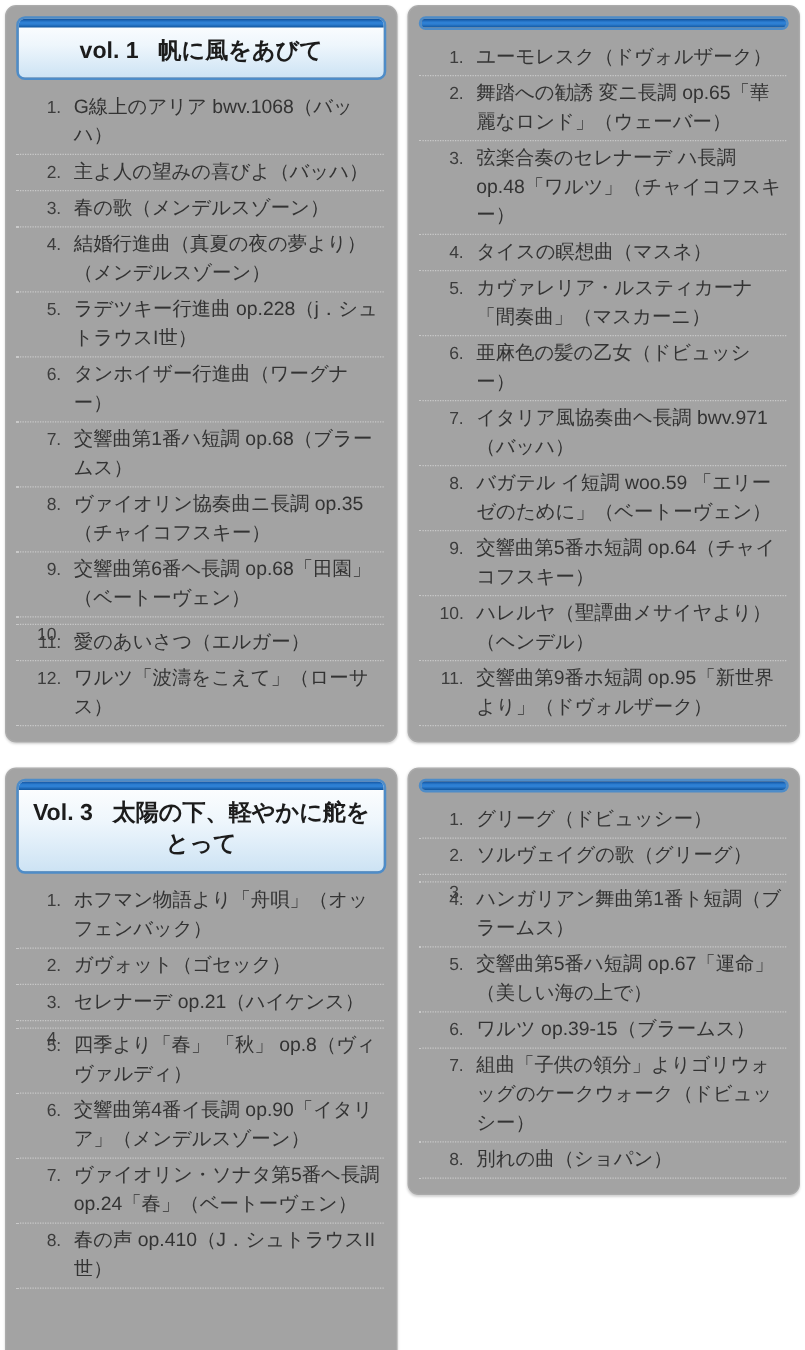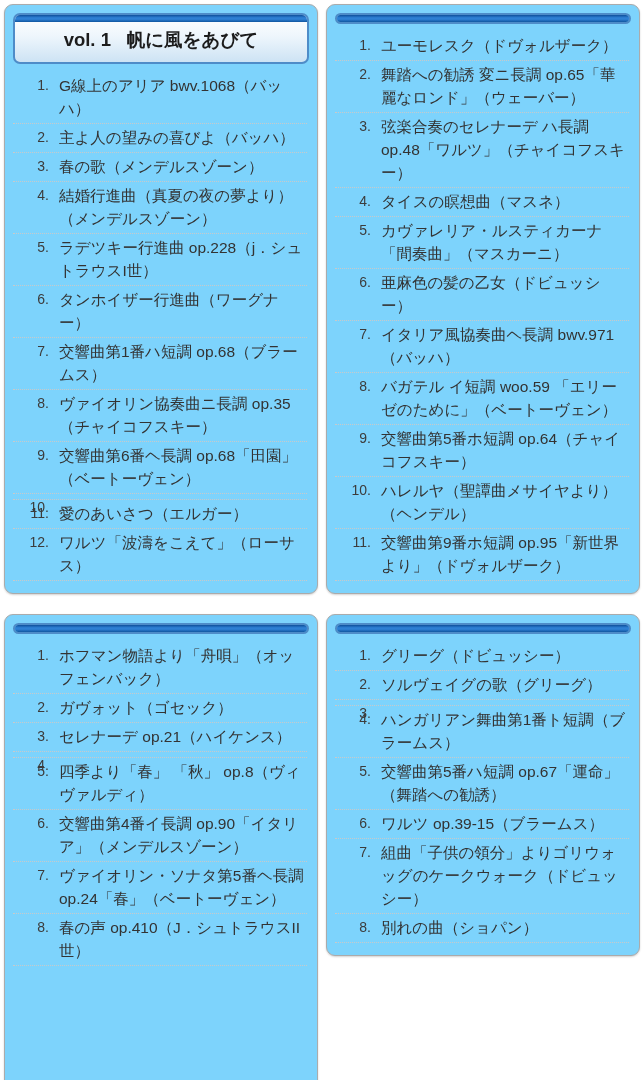--- a/index.html
+++ b/index.html
@@ -12,21 +12,21 @@
   .page {
     display: grid;
     grid-template-columns: 1fr 1fr;
     column-gap: 8px;
     row-gap: 20px;
     padding: 4px;
     align-items: start;
     box-sizing: border-box;
   }
   .panel {
-    background: #7dd3fc;
+    background: #a3a3a3;
     border: 1px solid #ababab;
     border-radius: 9px;
     box-shadow: 0 1px 2px rgba(0,0,0,0.18);
     box-sizing: border-box;
   }
   .panel.row1 { min-height: 494px; }
   .panel.p3 { min-height: 494px; }
   .panel-header {
     margin: 8px;
     border: 2px solid #4e8cc8;
@@ -114,20 +114,23 @@
         <li class="track"><span class="num">8.</span><span class="txt">バガテル イ短調 woo.59 「エリーゼのために」（ベートーヴェン）</span></li>
         <li class="track"><span class="num">9.</span><span class="txt">交響曲第5番ホ短調 op.64（チャイコフスキー）</span></li>
         <li class="track"><span class="num">10.</span><span class="txt">ハレルヤ（聖譚曲メサイヤより）（ヘンデル）</span></li>
         <li class="track"><span class="num">11.</span><span class="txt">交響曲第9番ホ短調 op.95「新世界より」（ドヴォルザーク）</span></li>
       </ol>
   </div>
 
   <div class="panel p3">
     <div class="panel-header">
       <div class="header-bar"></div>
+      <div class="panel-header-text">
+        <span>Vol. 3</span><span class="hdr-title">太陽の下、軽やかに舵をとって</span>
+      </div>
     </div>
     <ol class="track-list">
         <li class="track"><span class="num">1.</span><span class="txt">ホフマン物語より「舟唄」（オッフェンバック）</span></li>
         <li class="track"><span class="num">2.</span><span class="txt">ガヴォット（ゴセック）</span></li>
         <li class="track"><span class="num">3.</span><span class="txt">セレナーデ op.21（ハイケンス）</span></li>
         <li class="track"><span class="num">4.</span></li>
         <li class="track"><span class="num">5.</span><span class="txt">四季より「春」 「秋」 op.8（ヴィヴァルディ）</span></li>
         <li class="track"><span class="num">6.</span><span class="txt">交響曲第4番イ長調 op.90「イタリア」（メンデルスゾーン）</span></li>
         <li class="track"><span class="num">7.</span><span class="txt">ヴァイオリン・ソナタ第5番ヘ長調 op.24「春」（ベートーヴェン）</span></li>
         <li class="track"><span class="num">8.</span><span class="txt">春の声 op.410（J．シュトラウスII世）</span></li>
@@ -136,20 +139,20 @@
 
   <div class="panel p4">
     <div class="panel-header">
       <div class="header-bar"></div>
     </div>
     <ol class="track-list">
         <li class="track"><span class="num">1.</span><span class="txt">グリーグ（ドビュッシー）</span></li>
         <li class="track"><span class="num">2.</span><span class="txt">ソルヴェイグの歌（グリーグ）</span></li>
         <li class="track"><span class="num">3.</span></li>
         <li class="track"><span class="num">4.</span><span class="txt">ハンガリアン舞曲第1番ト短調（ブラームス）</span></li>
-        <li class="track"><span class="num">5.</span><span class="txt">交響曲第5番ハ短調 op.67「運命」（舞踏への勧誘）</span></li>
+        <li class="track"><span class="num">5.</span><span class="txt">交響曲第5番ハ短調 op.67「運命」（美しい海の上で）</span></li>
         <li class="track"><span class="num">6.</span><span class="txt">ワルツ op.39-15（ブラームス）</span></li>
         <li class="track"><span class="num">7.</span><span class="txt">組曲「子供の領分」よりゴリウォッグのケークウォーク（ドビュッシー）</span></li>
         <li class="track"><span class="num">8.</span><span class="txt">別れの曲（ショパン）</span></li>
       </ol>
   </div>
 
 </div>
 
 </body></html>

